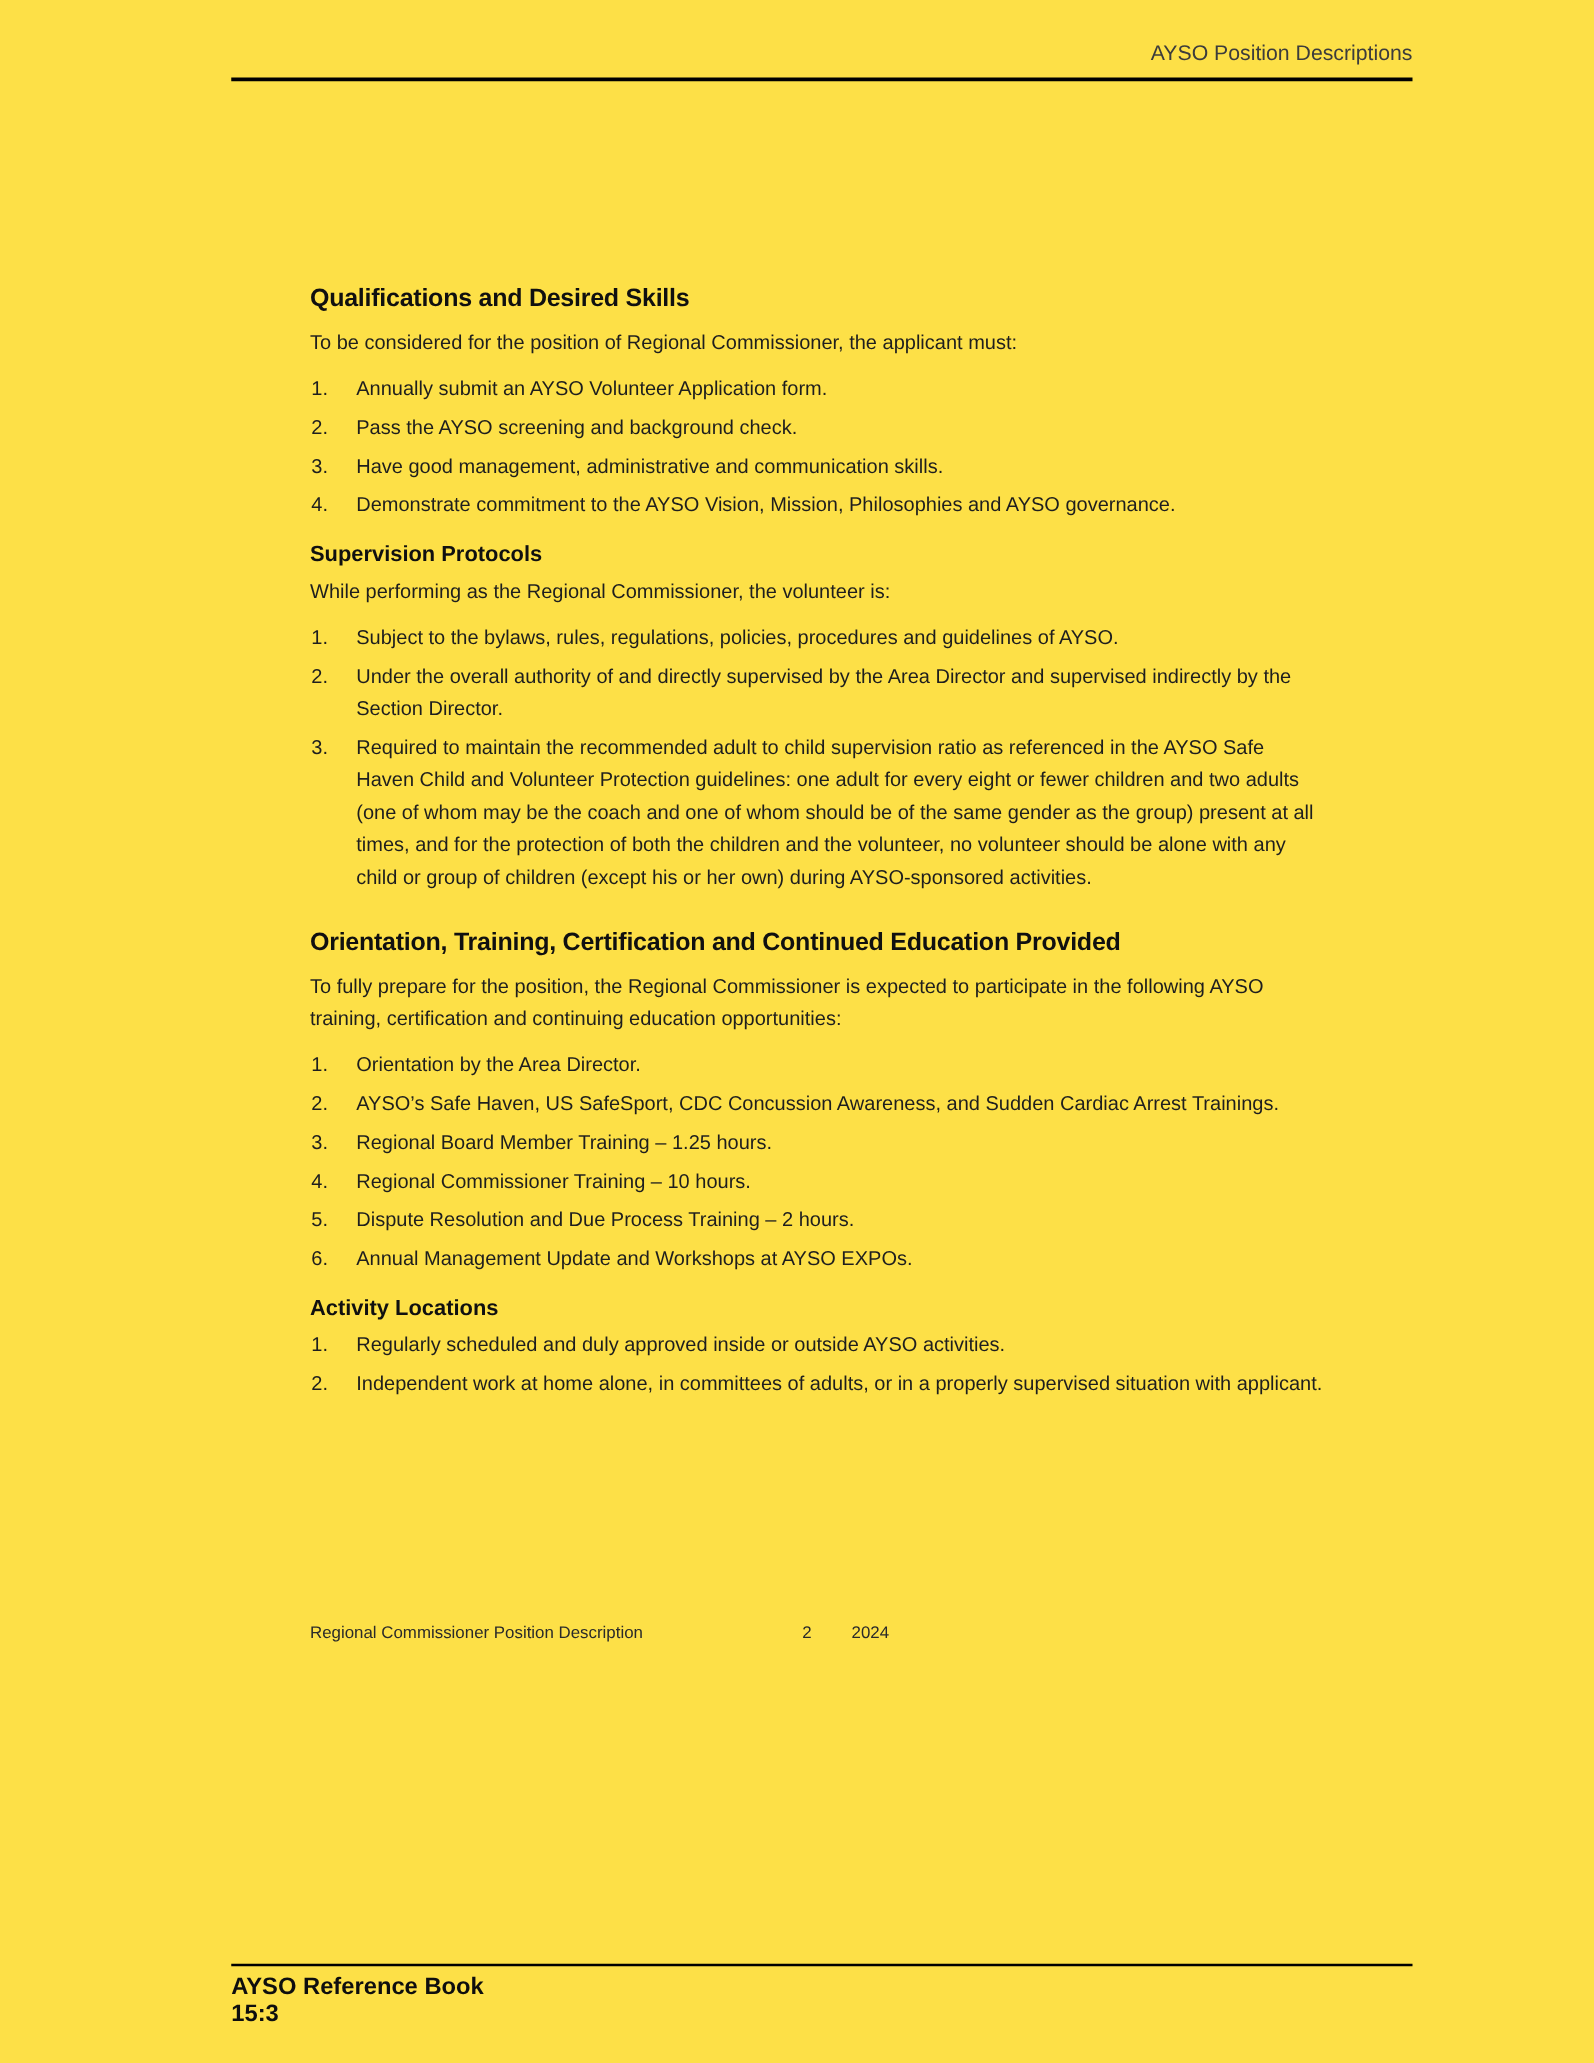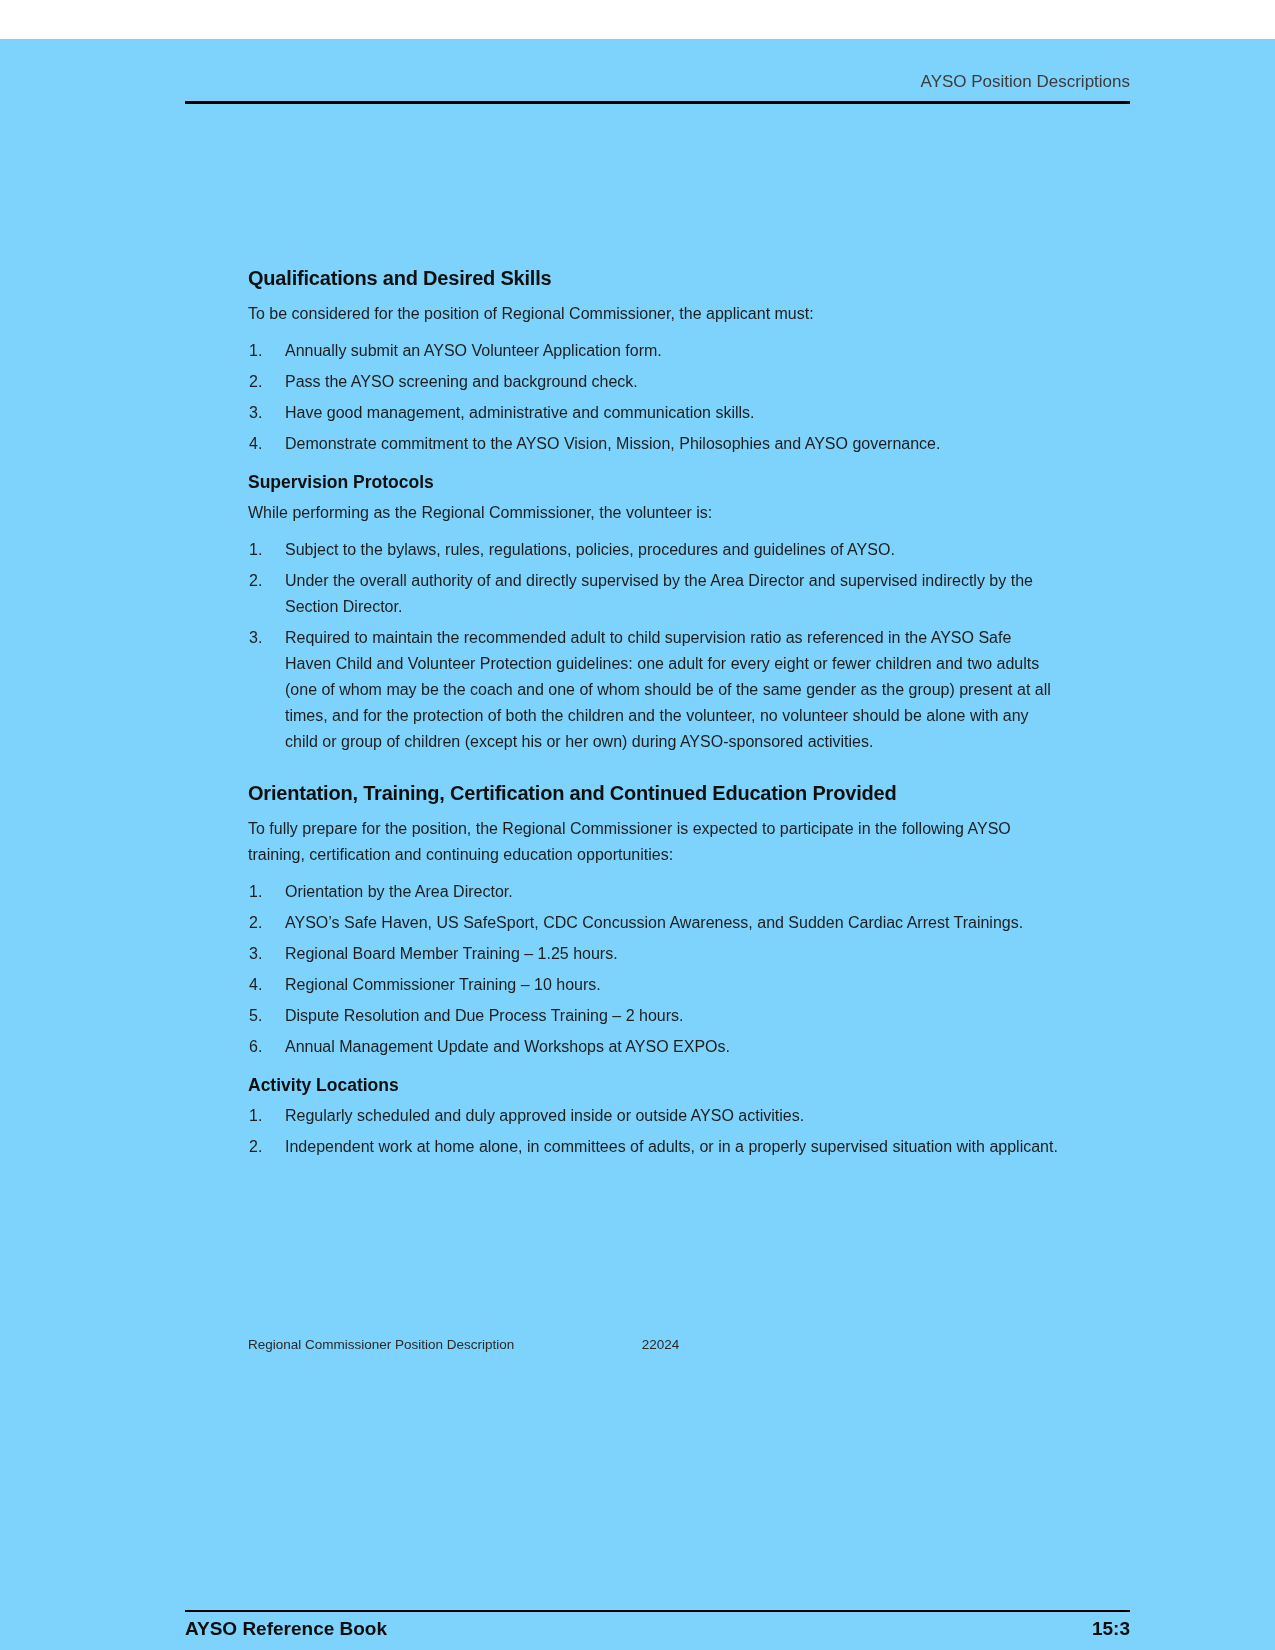--- a/index.html
+++ b/index.html
@@ -1,21 +1,21 @@
 <!DOCTYPE html>
 <html><head>
 <meta charset="utf-8">
 <style>
   html,body { margin:0; padding:0; }
   body {
     width:1275px; height:1650px; background:#ffffff; position:relative;
     font-family:"Liberation Sans", sans-serif; color:#1e1e1e;
     -webkit-font-smoothing:antialiased;
   }
-  .page { position:absolute; inset:0; background:#7dd3fc;margin-top:39px; }
+  .page { position:absolute; inset:0; background:#fde047; }
 
   
   .doc-header {
     position:absolute; left:185px; right:145px; top:33px;
     text-align:right; font-size:17px; color:#3c3c3c;
     padding-bottom:9px; border-bottom:3px solid #000;
   }
 
   
   .content {
@@ -39,32 +39,32 @@
     position:relative; padding-left:37px; margin:0 0 5px; counter-increment:item;
   }
   .content li::before {
     content:counter(item) "."; position:absolute; left:1px; top:0;
   }
 
   
   .page-footer {
     position:absolute; left:248px; top:1298px; width:795px;
     display:flex; align-items:baseline;
-    font-size:13.5px; color:#2a2a2a;
+    font-size:13.5px; color:#2a2a2a;gap:32px;
   }
   .page-footer .pf-left  { flex:1; text-align:left; }
   .page-footer .pf-center{ flex:0 0 auto; }
   .page-footer .pf-right { flex:1; text-align:left; }
 
   
   .book-footer {
     position:absolute; left:185px; right:145px; top:1571px;
     border-top:2px solid #000; padding-top:6px;
     display:flex; justify-content:space-between; align-items:baseline;
-    font-weight:700; font-size:19px; color:#0e0e0e;
+    font-weight:700; font-size:19px; color:#0e0e0e;flex-direction:column;
   }
 </style>
 </head>
 <body>
 
 <div class="page">
 
   <div class="doc-header">
     <span>AYSO Position Descriptions</span>
   </div>

